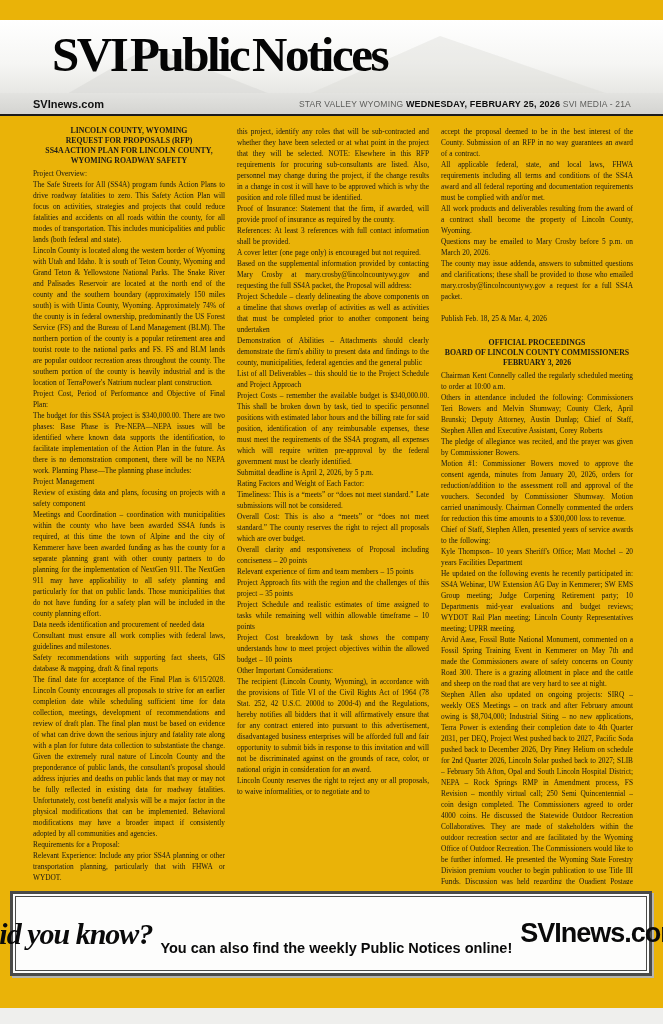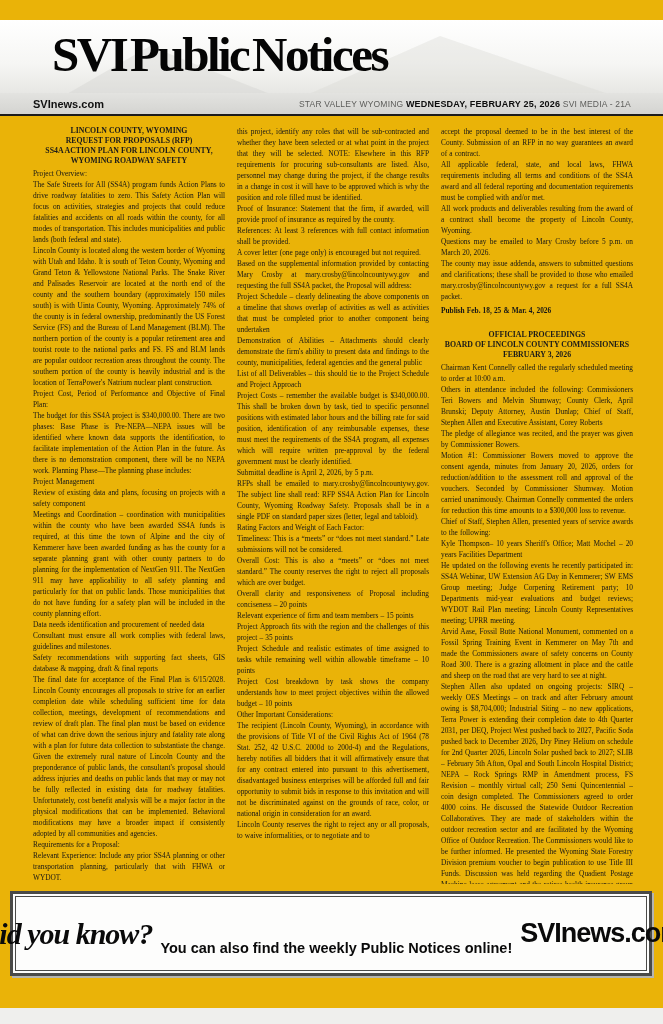--- a/index.html
+++ b/index.html
@@ -40,21 +40,21 @@
   .columns {
     position:absolute; top:126px; left:33px; right:30px; height:758px;
     display:flex; gap:12px; overflow:hidden;
   }
   .col { flex:1 1 0; overflow:hidden; }
   .notice-heading { text-align:center; font-weight:bold; font-size:7.8px; line-height:10px; margin-bottom:2px; }
   .body-par, .col p {
     font-size:7.35px; line-height:11px; text-align:justify;
     color:#161616; word-spacing:.3px;
   }
-  .publish { font-weight:bold; text-align:right; font-size:7.6px; line-height:10px; margin-top:3px; }
+  .publish { font-weight:normal; text-align:right; font-size:7.6px; line-height:10px; margin-top:11px; }
   .heading-gap { height:14px; }
   
   .banner {
     position:absolute; left:10px; right:11px; top:891px; height:85px;
     border:3px solid #4a4a48;
     box-shadow: inset 0 0 0 2px #fdfdfc, inset 0 0 0 3px #4a4a48, 2px 2px 0 #b5b5b2;
     display:flex; align-items:center; justify-content:center; gap:8px;
     background:#fdfdfc; white-space:nowrap;
   }
   .dyk-lead { font-family:"Liberation Serif", serif; font-style:italic; font-weight:bold; font-size:30px; letter-spacing:-1px; color:#0a0a0a; }
@@ -111,21 +111,20 @@
           <p class="body-par">this project, identify any roles that will be sub-contracted and whether they have been selected or at what point in the project that they will be selected.  NOTE:  Elsewhere in this RFP requirements for procuring sub-consultants are listed.  Also, personnel may change during the project, if the change results in a change in cost it will have to be approved which is why the position and role filled must be identified.</p>
           <p class="body-par">Proof of Insurance:  Statement that the firm, if awarded, will provide proof of insurance as required by the county.</p>
           <p class="body-par">References:  At least 3 references with full contact information shall be provided.</p>
           <p class="body-par">A cover letter (one page only) is encouraged but not required.</p>
           <p class="body-par">Based on the supplemental information provided by contacting Mary Crosby at mary.crosby@lincolncountywy.gov and requesting the full SS4A packet, the Proposal will address:</p>
           <p class="body-par">Project Schedule – clearly delineating the above components on a timeline that shows overlap of activities as well as activities that must be completed prior to another component being undertaken</p>
           <p class="body-par">Demonstration of Abilities – Attachments should clearly demonstrate the firm's ability to present data and findings to the county, municipalities, federal agencies and the general public</p>
           <p class="body-par">List of all Deliverables – this should tie to the Project Schedule and Project Approach</p>
           <p class="body-par">Project Costs – remember the available budget is $340,000.00.  This shall be broken down by task, tied to specific personnel positions with estimated labor hours and the billing rate for said position, identification of any reimbursable expenses, these must meet the requirements of the SS4A program, all expenses which will require written pre-approval by the federal government must be clearly identified.</p>
           <p class="body-par">Submittal deadline is April 2, 2026, by 5 p.m.</p>
-          <p class="body-par">RFPs shall be emailed to mary.crosby@lincolncountywy.gov.  The subject line shall read:  RFP SS4A Action Plan for Lincoln County, Wyoming Roadway Safety.  Proposals shall be in a single PDF on standard paper sizes (letter, legal and tabloid).</p>
           <p class="body-par">Rating Factors and Weight of Each Factor:</p>
           <p class="body-par">Timeliness:  This is a “meets” or “does not meet standard.” Late submissions will not be considered.</p>
           <p class="body-par">Overall Cost:  This is also a “meets” or “does not meet standard.”  The county reserves the right to reject all proposals which are over budget.</p>
           <p class="body-par">Overall clarity and responsiveness of Proposal including conciseness – 20 points</p>
           <p class="body-par">Relevant experience of firm and team members – 15 points</p>
           <p class="body-par">Project Approach fits with the region and the challenges of this project – 35 points</p>
           <p class="body-par">Project Schedule and realistic estimates of time assigned to tasks while remaining well within allowable timeframe – 10 points</p>
           <p class="body-par">Project Cost breakdown by task shows the company understands how to meet project objectives within the allowed budget – 10 points</p>
           <p class="body-par">Other Important Considerations:</p>
           <p class="body-par">The recipient (Lincoln County, Wyoming), in accordance with the provisions of Title VI of the Civil Rights Act of 1964 (78 Stat. 252, 42 U.S.C. 2000d to 200d-4) and the Regulations, hereby notifies all bidders that it will affirmatively ensure that for any contract entered into pursuant to this advertisement, disadvantaged business enterprises will be afforded full and fair opportunity to submit bids in response to this invitation and will not be discriminated against on the grounds of race, color, or national origin in consideration for an award.</p>

